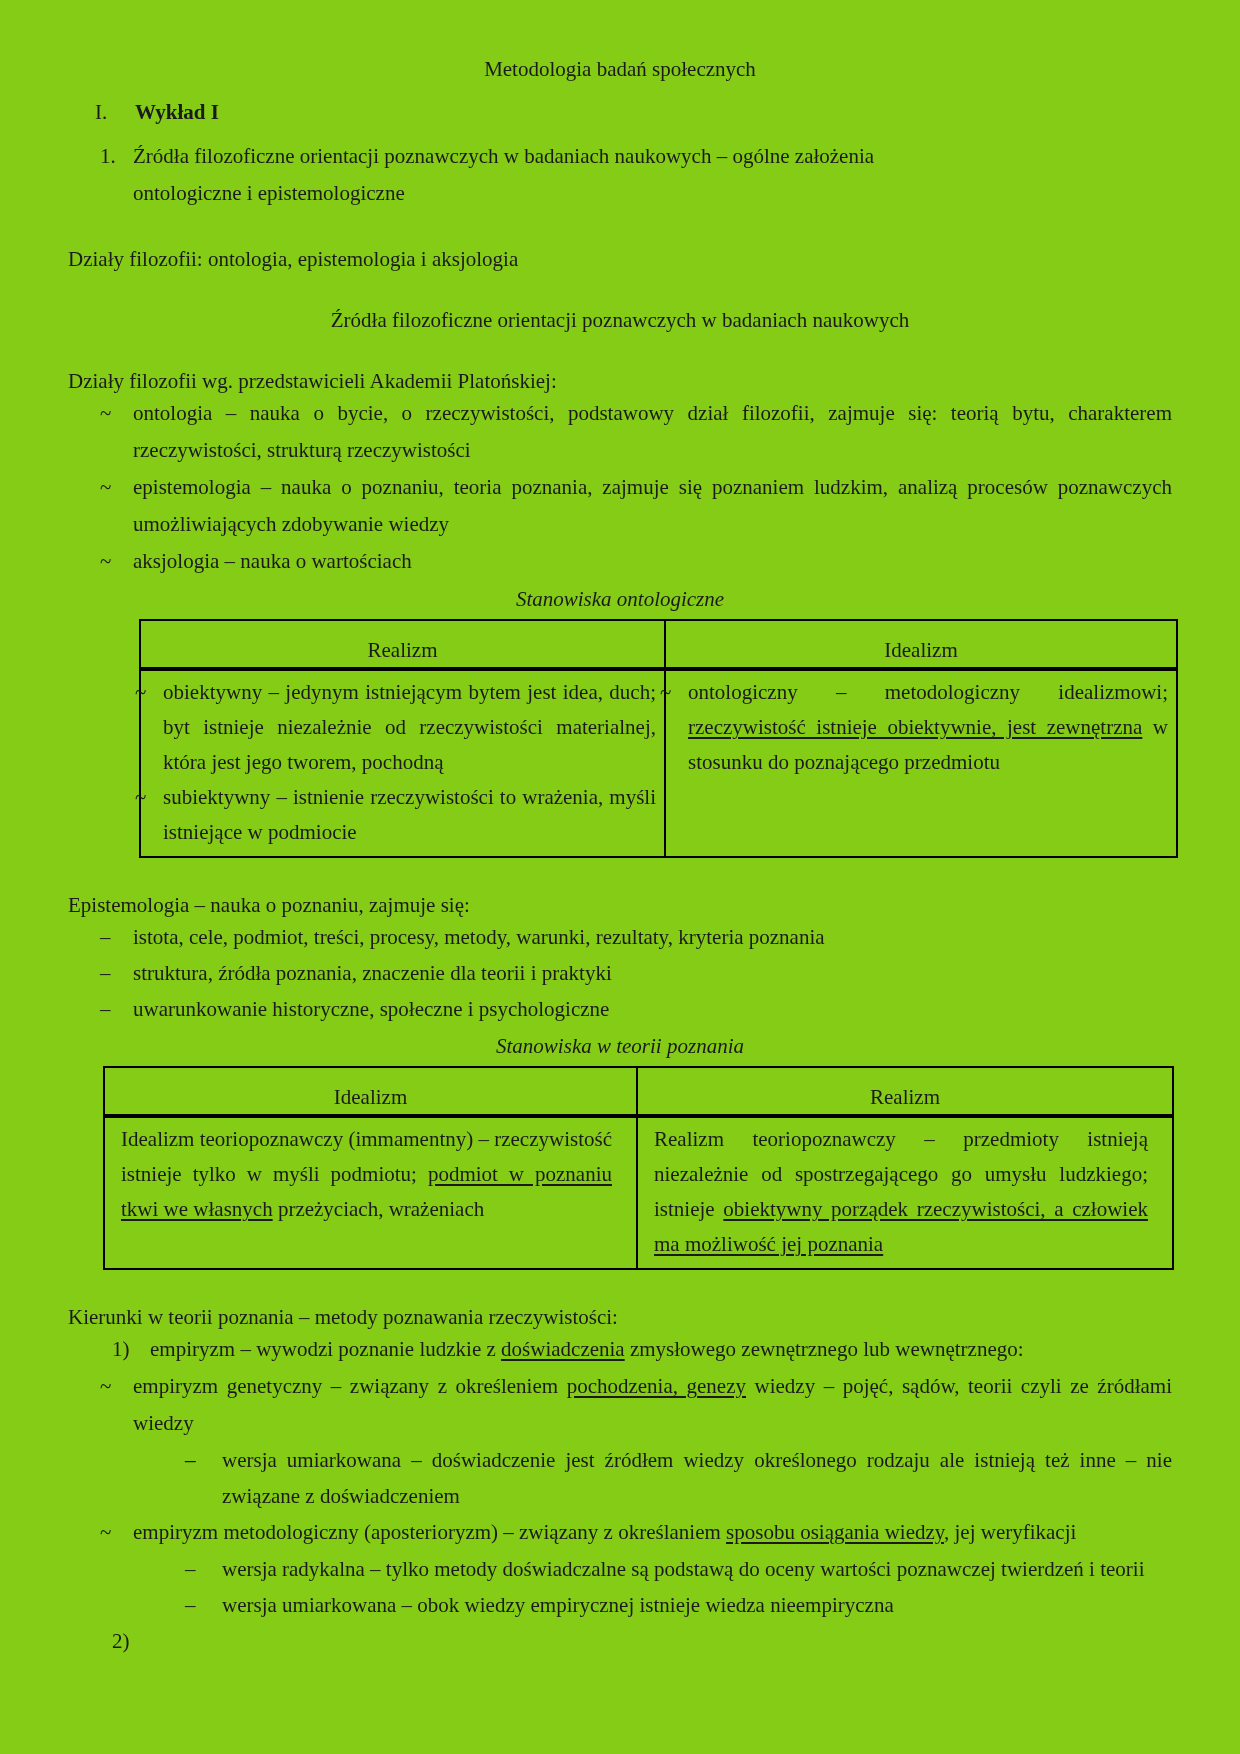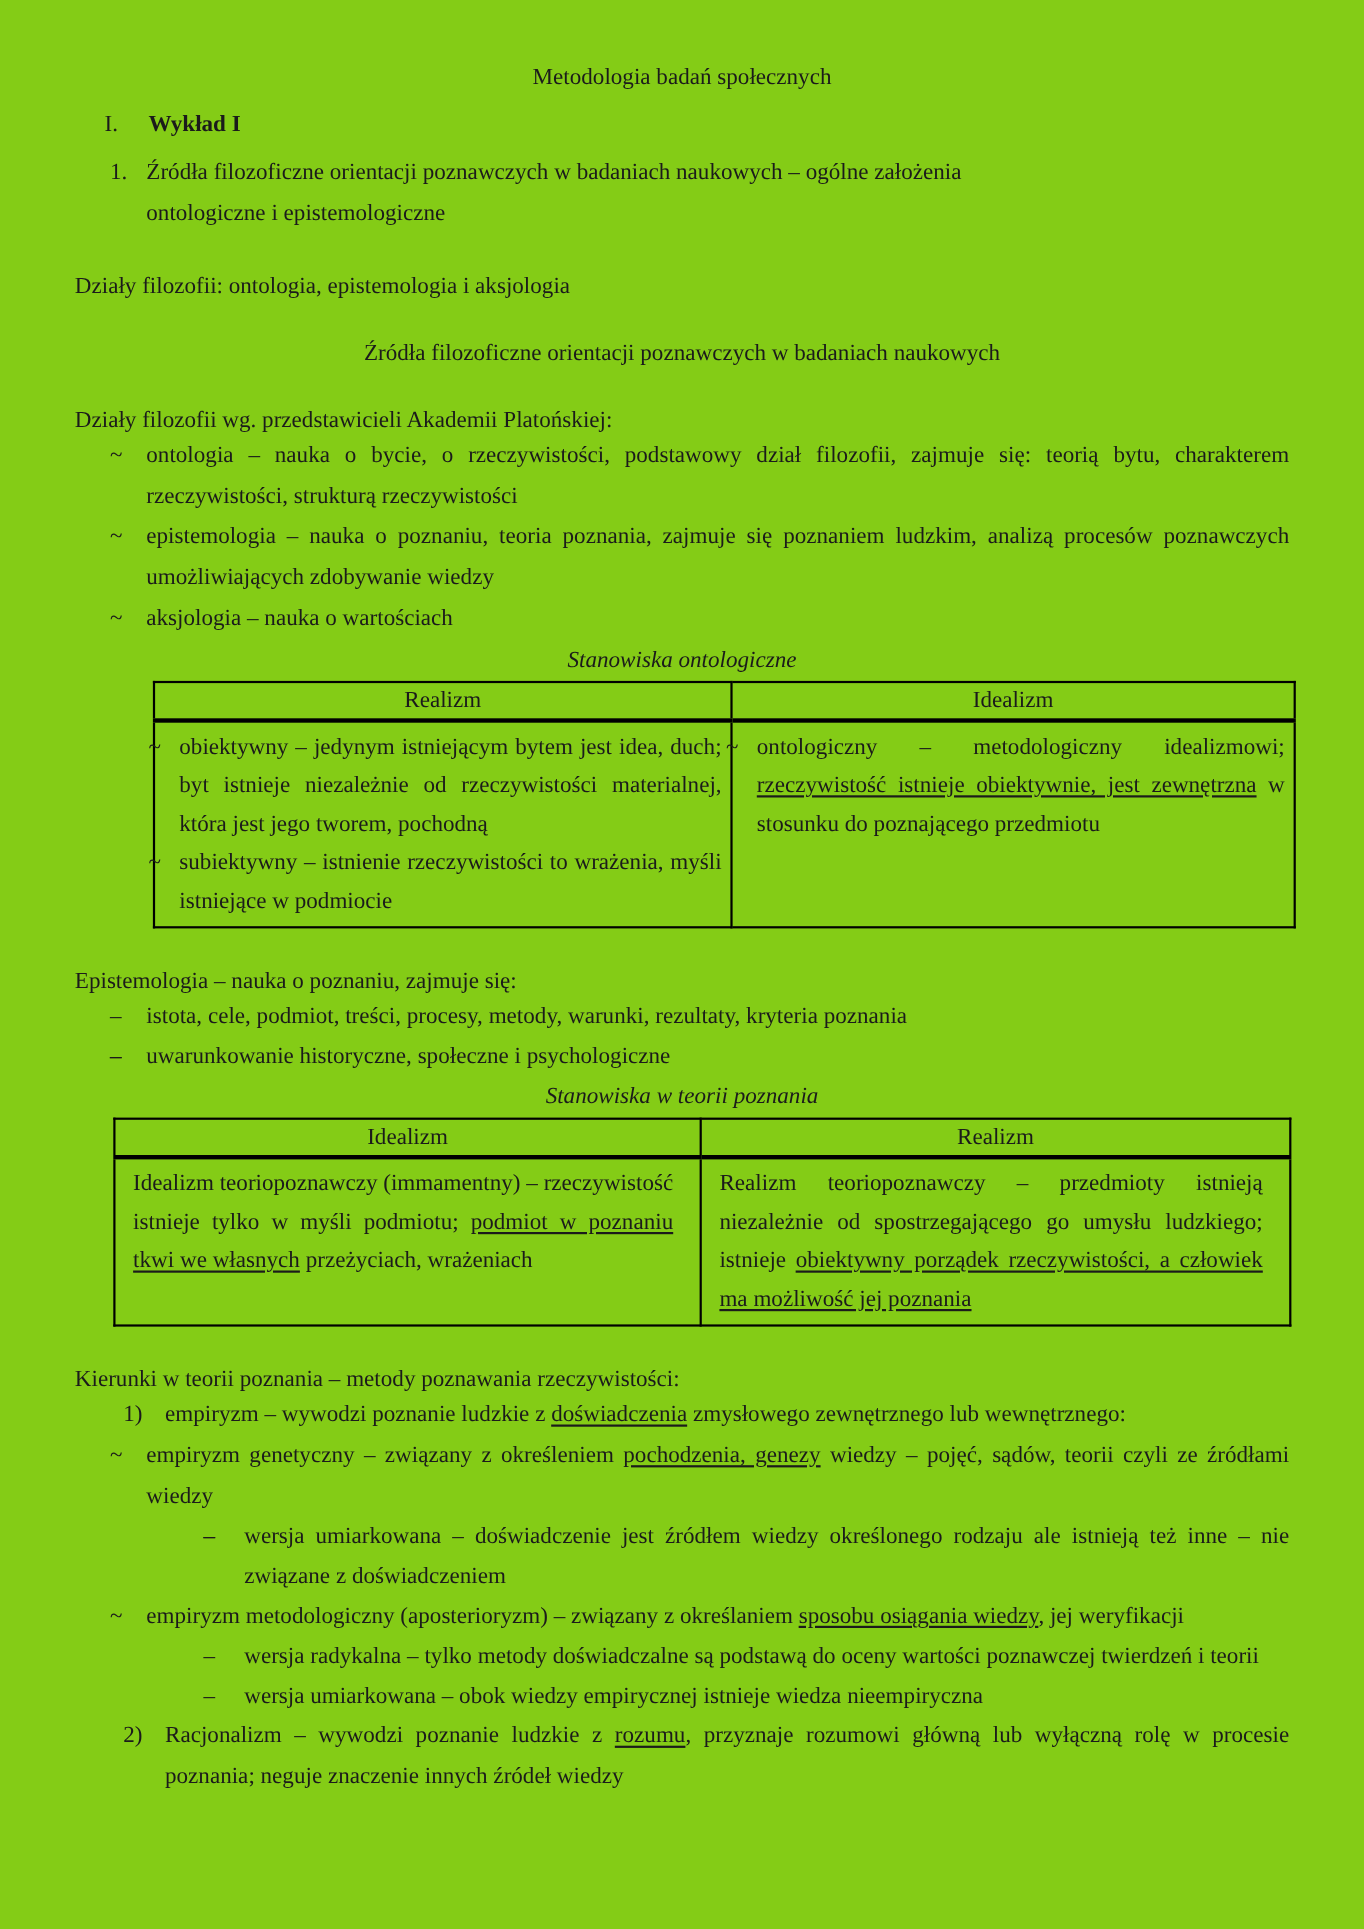--- a/index.html
+++ b/index.html
@@ -42,21 +42,21 @@
 
   .heading { margin-top: 6px; font-style: italic; }
 
   
   table.tbl { border-collapse: collapse; table-layout: fixed; }
   .tbl th {
     border: 2px solid #000;
     border-bottom: 4px solid #000;
     font-weight: normal;
     text-align: center;
-    padding: 2px 0 3px 0;
+    padding: 16px 0 3px 0;
     line-height: 27px;
   }
   .tbl td {
     border: 2px solid #000;
     border-top: none;
     vertical-align: top;
     text-align: justify;
     line-height: 35px;
   }
   .tbl1 { margin: 6px 0 0 71px; width: 1037px; }
@@ -137,20 +137,21 @@
     </table>
 
   <div class="line">Epistemologia – nauka o poznaniu, zajmuje się:</div>
 
   <div class="hang dashline">
     <span class="marker">–</span>
     <span>istota, cele, podmiot, treści, procesy, metody, warunki, rezultaty, kryteria poznania</span>
   </div>
   <div class="hang dashline">
     <span class="marker">–</span>
+    <span>struktura, źródła poznania, znaczenie dla teorii i praktyki</span>
   </div>
   <div class="hang dashline">
     <span class="marker">–</span>
     <span>uwarunkowanie historyczne, społeczne i psychologiczne</span>
   </div>
 
   <div class="line center heading">Stanowiska w teorii poznania</div>
 
   <table class="tbl tbl2">
     <colgroup>
@@ -200,16 +201,15 @@
     <span class="marker">–</span>
     <span>wersja radykalna – tylko metody doświadczalne są podstawą do oceny wartości poznawczej twierdzeń i teorii</span>
   </div>
   <div class="hang3">
     <span class="marker">–</span>
     <span>wersja umiarkowana – obok wiedzy empirycznej istnieje wiedza nieempiryczna</span>
   </div>
 
   <div class="numb">
     <span class="marker">2)</span>
-    <span><span>Racjonalizm – wywodzi poznanie ludzkie z </span><span class="u">rozumu</span><span>, przyznaje rozumowi główną lub wyłączną rolę w procesie poznania; neguje znaczenie innych źródeł wiedzy</span></span>
   </div>
 
 </div>
 
 </body></html>

